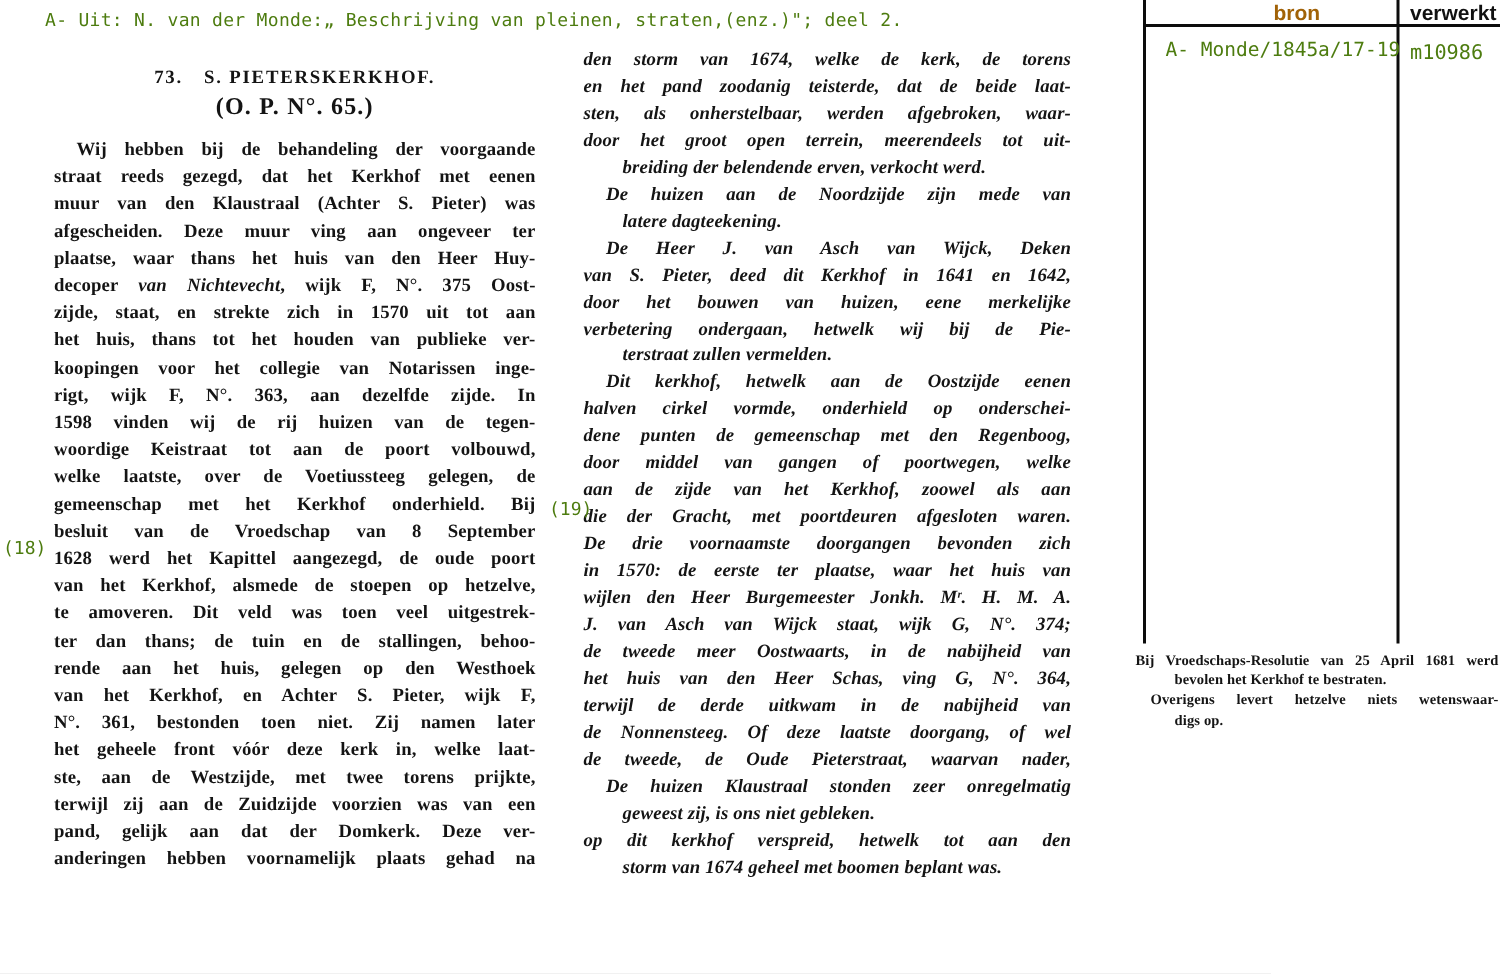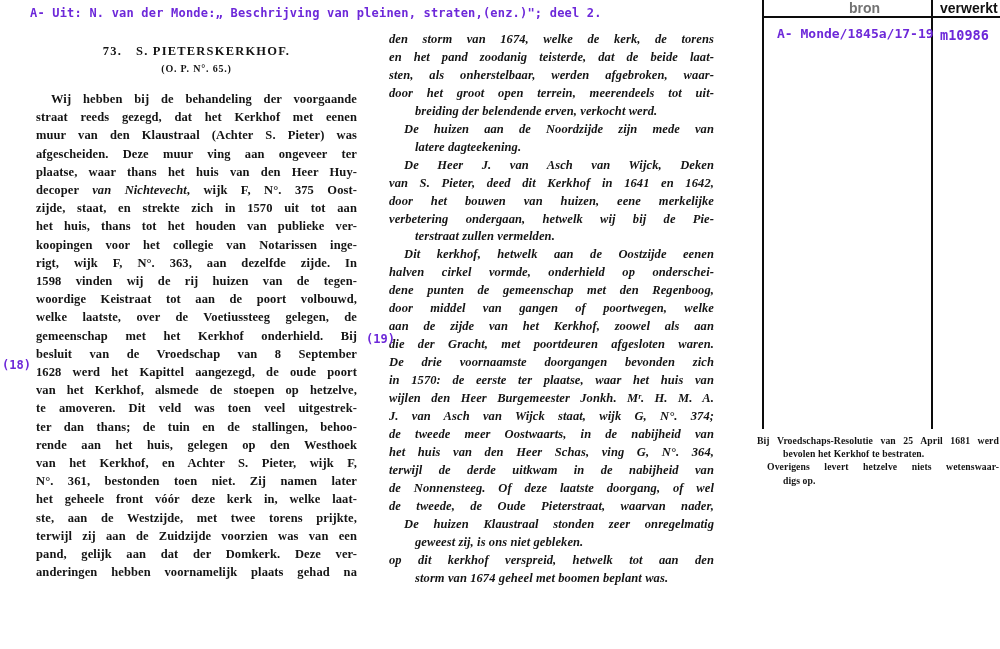--- a/index.html
+++ b/index.html
@@ -1,36 +1,36 @@
 <!DOCTYPE html>
 <html><head>
 <meta charset="utf-8">
 <style>
   html,body{margin:0;padding:0;background:#e8e8e8;}
   .page{position:relative;width:1000px;height:649px;background:#ffffff;overflow:hidden;
         font-family:"Liberation Serif",serif;color:#141414;}
-  .typed{font-family:"DejaVu Sans Mono","Liberation Mono",monospace;color:#6d28d9;font-weight:bold;}
+  .typed{font-family:"DejaVu Sans Mono","Liberation Mono",monospace;color:#4d7c0f;}
   .citation{position:absolute;left:30px;top:5px;font-size:12px;line-height:16px;letter-spacing:.2px;}
 
   
   .register{position:absolute;left:762px;top:0;width:238px;height:429px;border-left:2px solid #0c0c0c;}
   .reg-divider{position:absolute;left:167px;top:0;bottom:0;width:2px;background:#0c0c0c;}
   .reg-underline{position:absolute;left:0;right:0;top:16px;height:2px;background:#0c0c0c;}
   .reg-h1{position:absolute;left:0;top:0;width:201px;text-align:center;
-          font:700 14px/16px "Liberation Sans",sans-serif;color:#737373;}
+          font:700 14px/16px "Liberation Sans",sans-serif;color:#a16207;}
   .reg-h2{position:absolute;left:176px;top:0;font:700 14px/16px "Liberation Sans",sans-serif;color:#111;}
   .reg-v1{position:absolute;left:13px;top:26px;font-size:13px;}
   .reg-v2{position:absolute;left:176px;top:27px;font-size:13.5px;}
 
   
   .heading{position:absolute;left:36px;top:44px;width:321px;text-align:center;
            font-weight:700;font-size:12.5px;letter-spacing:1.2px;}
   .heading .num{margin-right:14px;}
   .subheading{position:absolute;left:36px;top:63px;width:321px;text-align:center;
-              font-weight:700;font-size:10px;letter-spacing:.8px;}
+              font-weight:700;font-size:16px;letter-spacing:.8px;}
 
   
   .col{position:absolute;font-weight:700;font-size:12.5px;letter-spacing:.1px;}
   .col-left{left:36px;top:90px;width:321px;line-height:18.2px;}
   .col-mid{left:389px;top:31px;width:325px;line-height:17.95px;font-style:italic;}
   .tl{text-align:justify;text-align-last:justify;}
   .tl.end{text-align-last:left;padding-left:26px;}
   .tl.ind{text-indent:15px;}
 
   .mnote{position:absolute;font-size:12px;}

